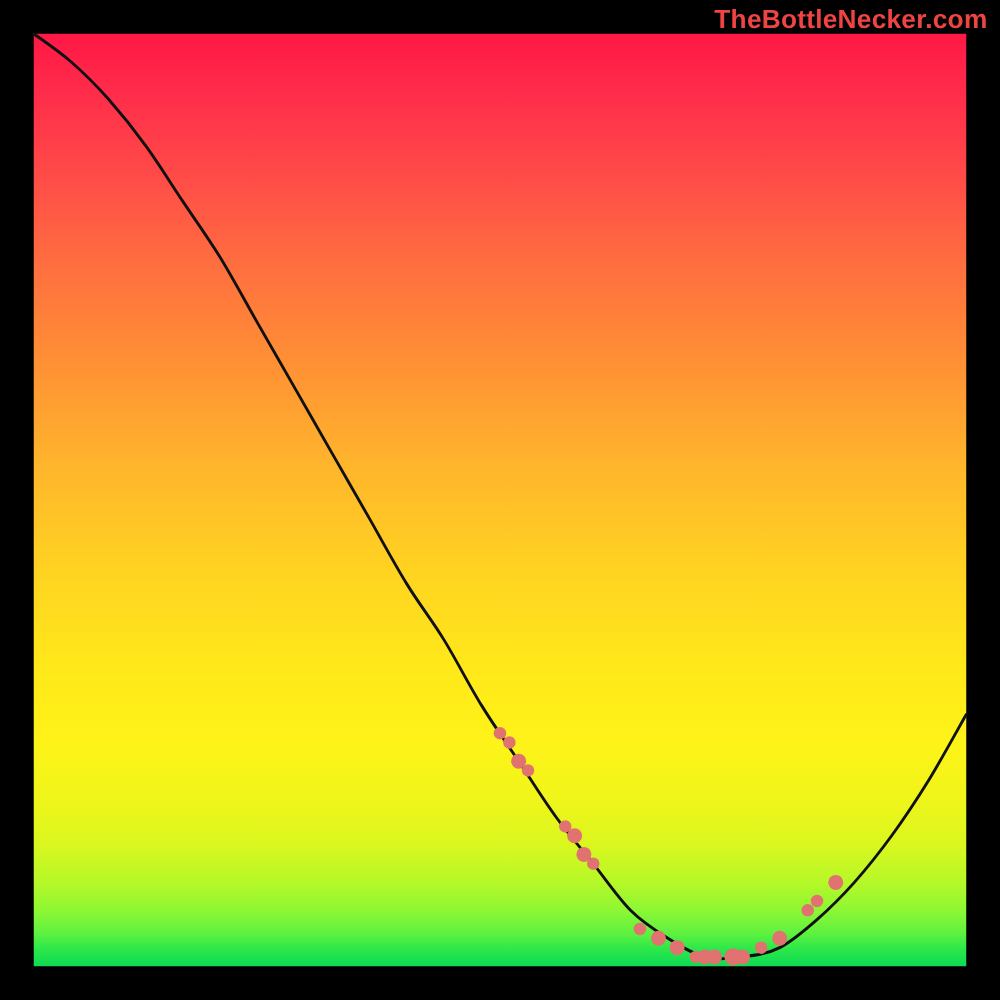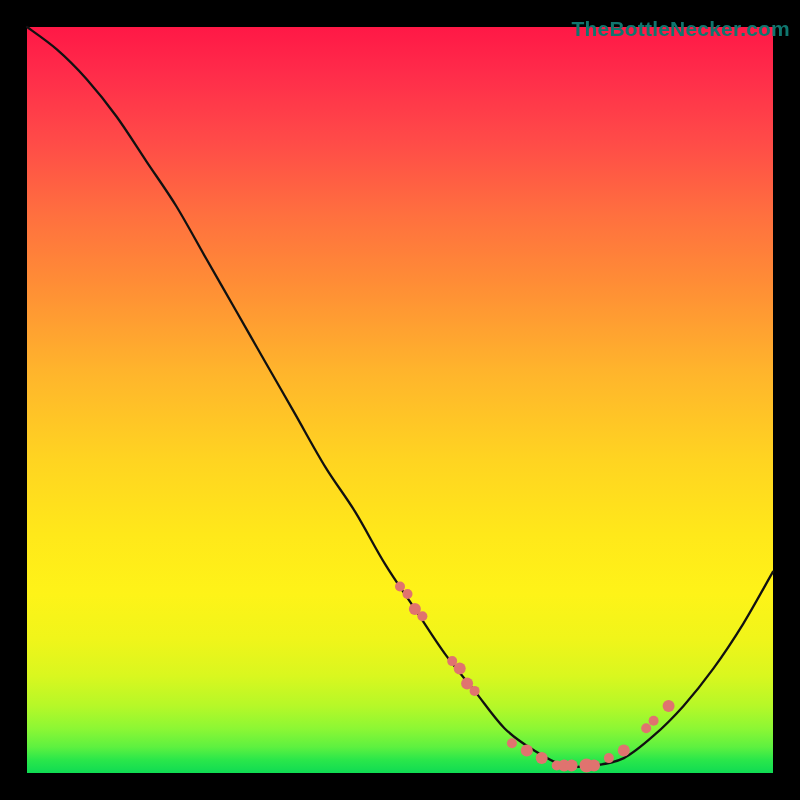--- a/index.html
+++ b/index.html
@@ -41,23 +41,23 @@
       #d9f71f 87%,
       #b6f828 91%,
       #8df734 94%,
       #5ef140 96.5%,
       #2be74a 98.2%,
       #0fdb53 100%
     );
   }
   .watermark {
     position: absolute;
-    top: 17px;
+    top: 4px;
     right: 10px;
-    color: #0f766e;
+    color: #ef4444;
     font-size: 21px;
     font-weight: 600;
     letter-spacing: 0.2px;
     user-select: none;
   }
   svg.curve {
     position: absolute;
     top: 0;
     left: 0;
     width: 746px;

